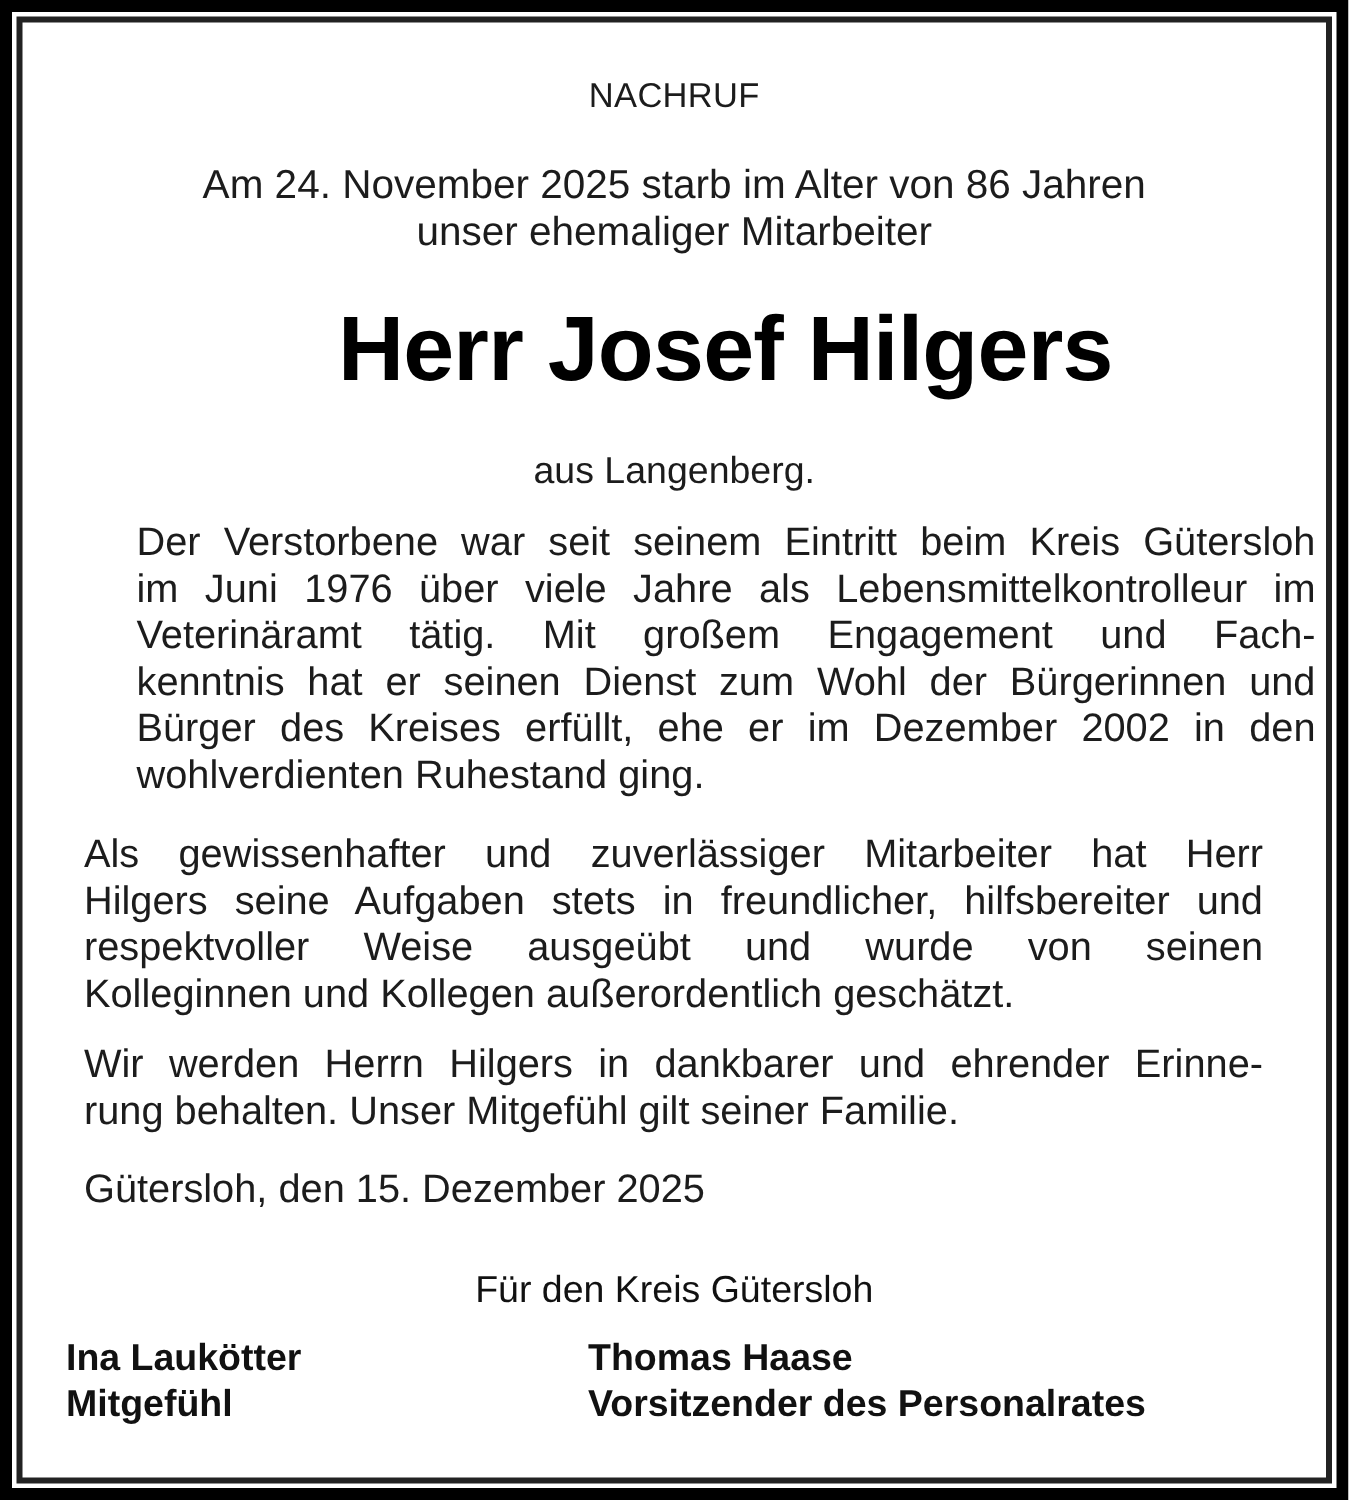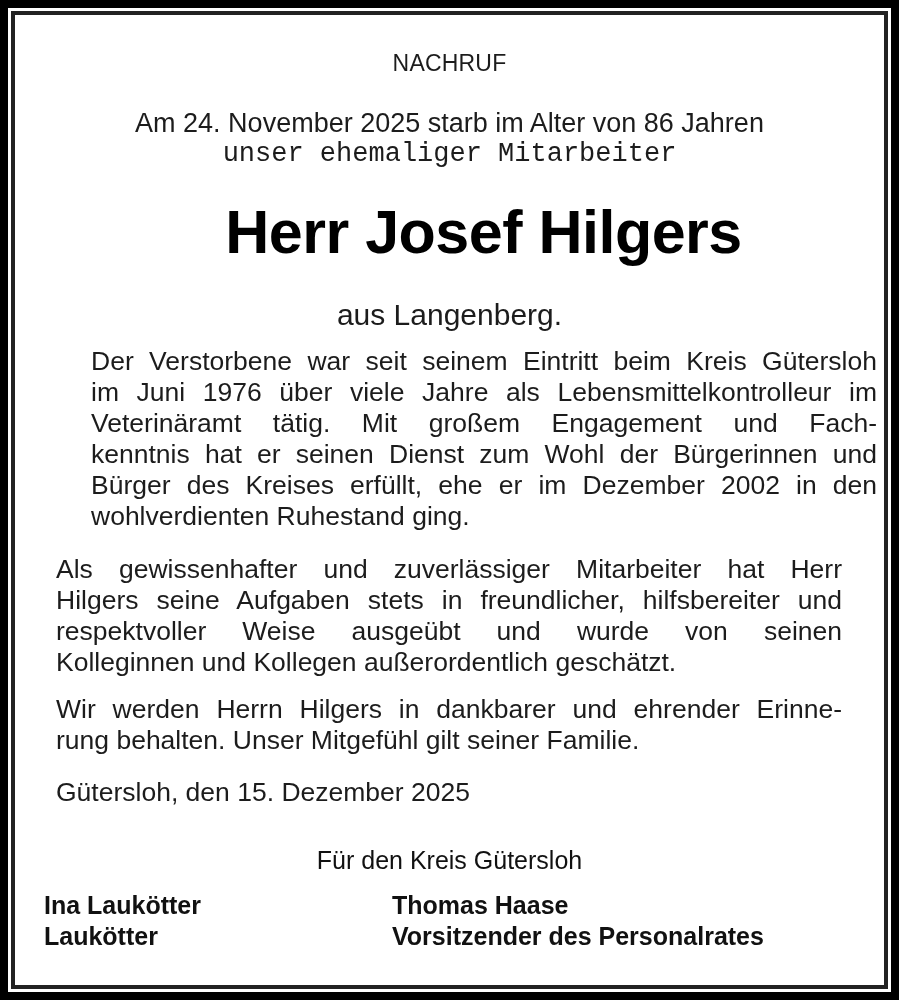--- a/index.html
+++ b/index.html
@@ -50,33 +50,33 @@
       top: 48px;
       font-size: 23px;
       line-height: 30px;
       letter-spacing: 0.2px;
     }
     .intro {
       font-size: 27px;
       line-height: 31px;
     }
     .intro1 { top: 108px; }
-    .intro2 { top: 139px; font-family: Liberation Mono, monospace; }
+    .intro2 { top: 139px; }
     .name {
       top: 196px;
       font-size: 61px;
       line-height: 72px;
       font-weight: bold;
       letter-spacing: -0.5px;
       color: #000000;
       padding-left: 34px;
     }
     .origin {
       top: 299px;
-      font-size: 30px;
+      font-size: 25px;
       line-height: 31px;
     }
     .para {
       position: absolute;
       left: 56px;
       width: 786px;
       font-size: 26.5px;
       line-height: 31px;
     }
     .para .ln {
@@ -164,21 +164,21 @@
     <span class="ln">Wir werden Herrn Hilgers in dankbarer und ehrender Erinne-</span>
     <span class="ln last">rung behalten. Unser Mitgefühl gilt seiner Familie.</span>
   </div>
 
   <div class="abs dateline">Gütersloh, den 15. Dezember 2025</div>
 
   <div class="center-line for-org">Für den Kreis Gütersloh</div>
 
   <div class="sig sig-left">
     <span>Ina Laukötter</span>
-    <span>Laukötter</span>
+    <span>Mitgefühl</span>
   </div>
 
   <div class="sig sig-right">
     <span>Thomas Haase</span>
     <span>Vorsitzender des Personalrates</span>
   </div>
 
 </div>
 
 </body></html>

